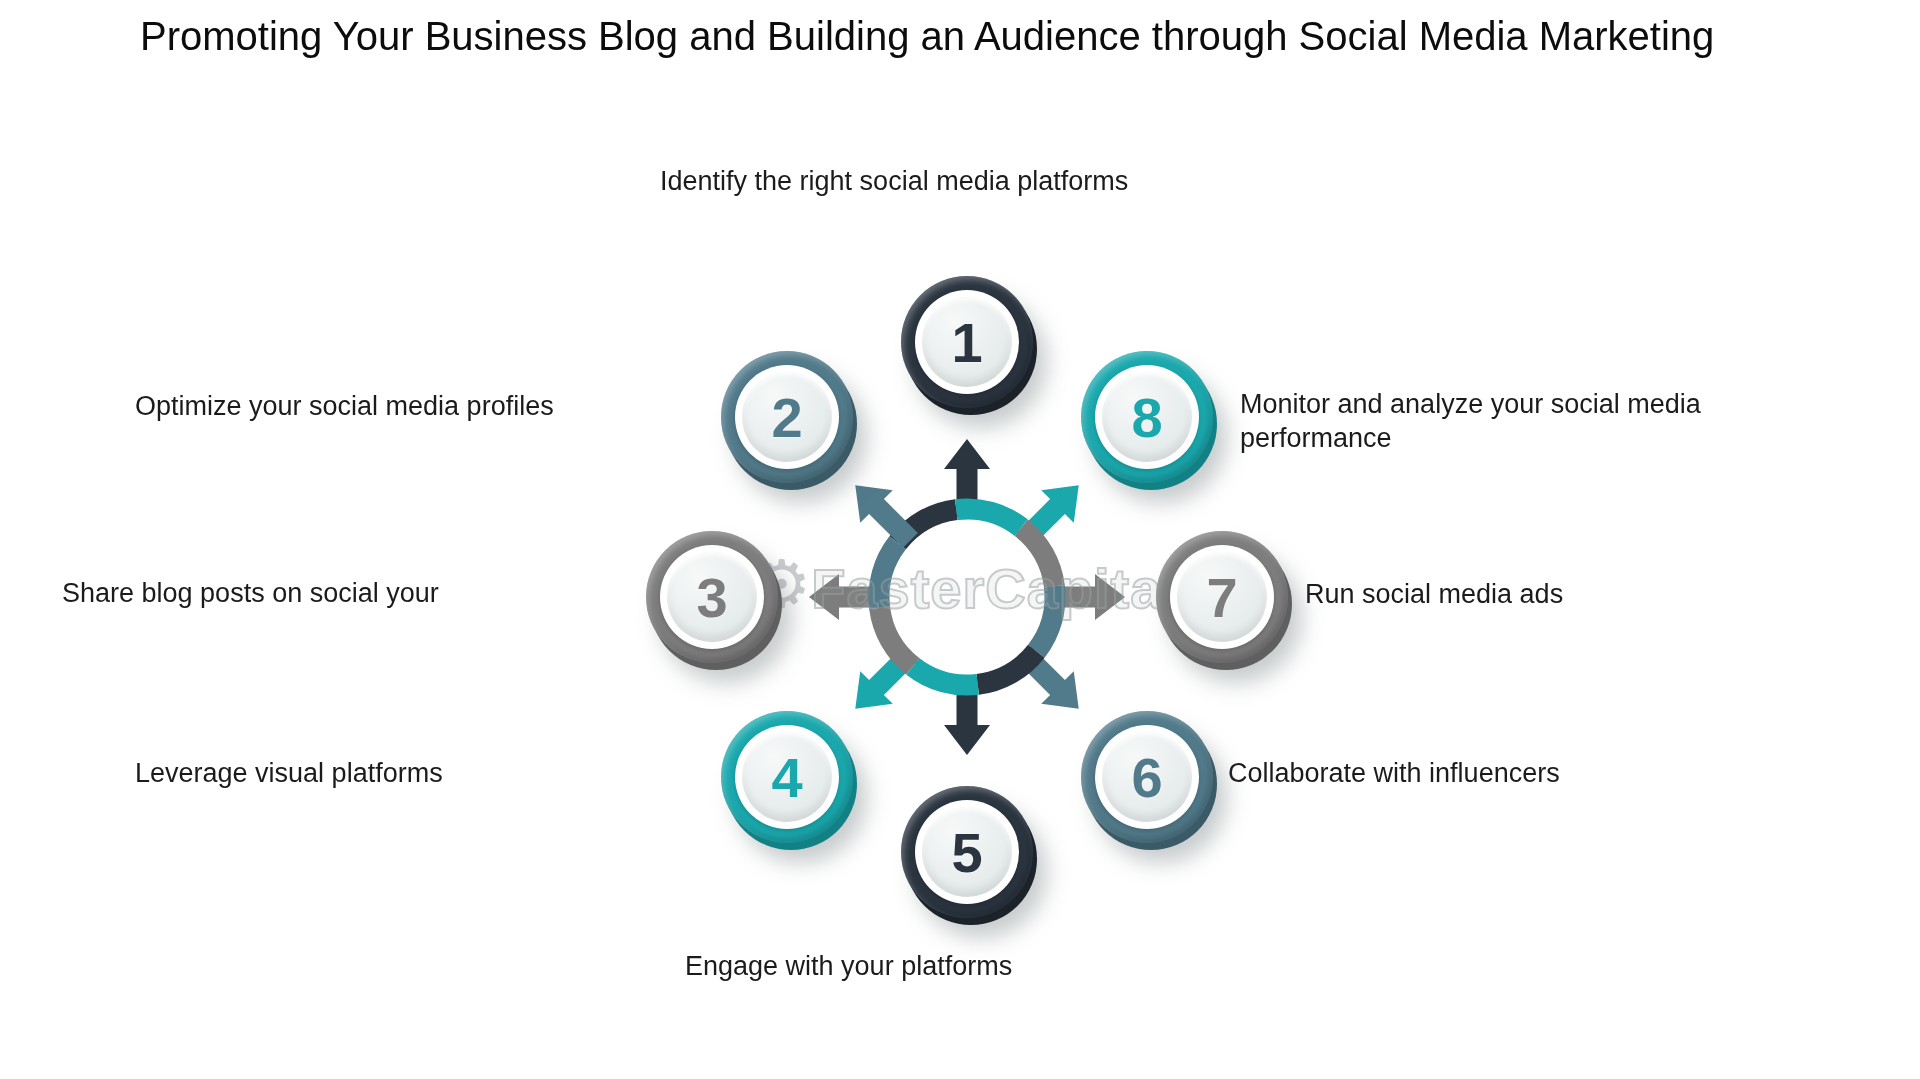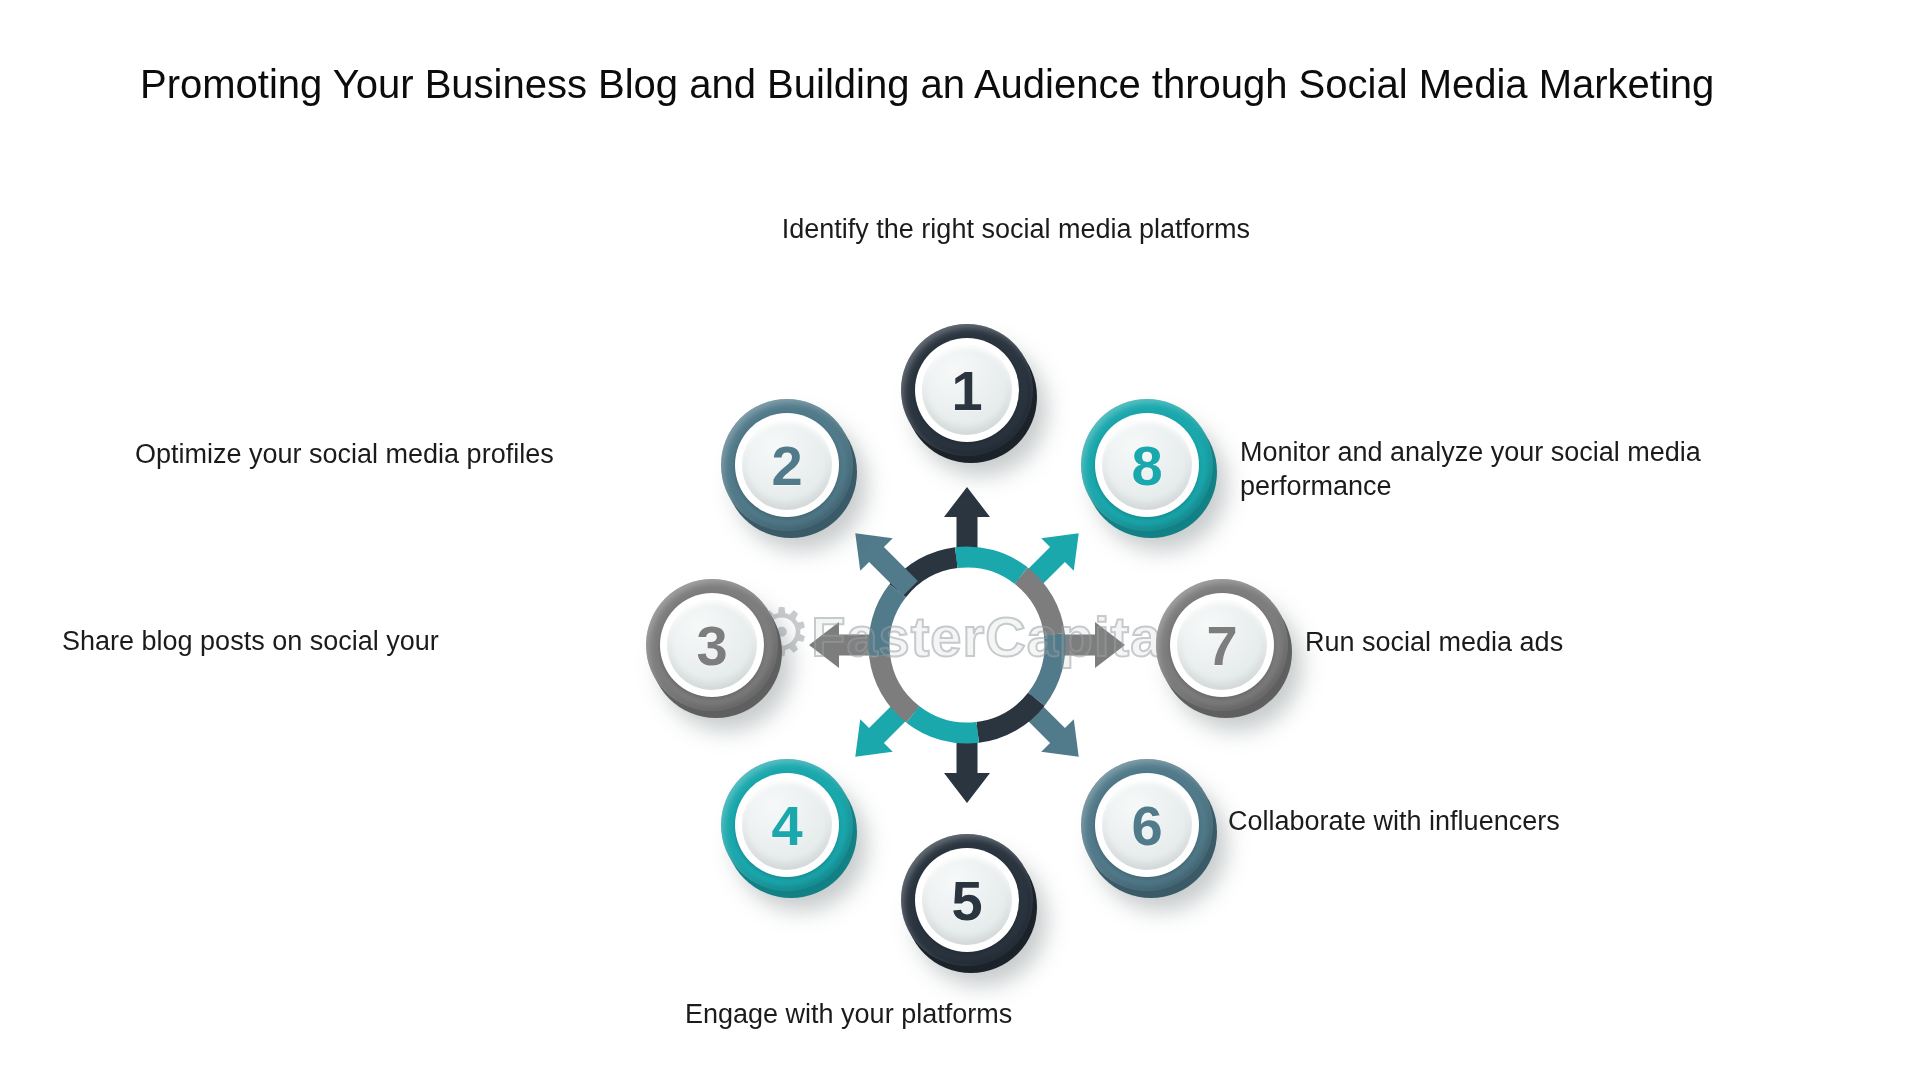--- a/index.html
+++ b/index.html
@@ -1,33 +1,33 @@
 <!DOCTYPE html>
 <html><head>
 <meta charset="utf-8">
 <style>
   html,body{margin:0;padding:0;}
   body{
     width:1920px;height:1079px;background:#ffffff;position:relative;overflow:hidden;
     font-family:"Liberation Sans","DejaVu Sans",sans-serif;
   }
-  .stage{position:absolute;inset:0;margin-top:48px;}
+  .stage{position:absolute;inset:0;}
 
   .title{
     position:absolute;left:140px;top:10px;width:1640px;
     font-size:40px;line-height:1.3;color:#0c0c0c;letter-spacing:0;
   }
 
   .step-label{
     position:absolute;font-size:27px;color:#1b1b1b;line-height:1.25;
     white-space:nowrap;
   }
   .step-label.wrap{white-space:normal;}
 
-  .label-1{left:660px;top:165px;width:590px;text-align:right;}
+  .label-1{left:660px;top:165px;width:590px;text-align:left;}
   .label-2{left:135px;top:390px;}
   .label-3{left:62px;top:577px;}
   .label-4{left:135px;top:757px;}
   .label-5{left:685px;top:950px;}
   .label-6{left:1228px;top:757px;}
   .label-7{left:1305px;top:578px;}
   .label-8{left:1240px;top:388px;width:580px;}
 
   .node{
     position:absolute;width:132px;height:132px;border-radius:50%;
@@ -84,20 +84,21 @@
 </head>
 <body>
 
 <div class="stage">
 
   <div class="title">Promoting Your Business Blog and Building an Audience through Social Media Marketing</div>
 
   <div class="step-label label-1">Identify the right social media platforms</div>
   <div class="step-label label-2">Optimize your social media profiles</div>
   <div class="step-label label-3">Share blog posts on social your</div>
+  <div class="step-label label-4">Leverage visual platforms</div>
   <div class="step-label label-5">Engage with your platforms</div>
   <div class="step-label label-7">Run social media ads</div>
   <div class="step-label label-6">Collaborate with influencers</div>
   <div class="step-label label-8 wrap">Monitor and analyze your social media performance</div>
 
   <svg class="hub" width="390" height="390" viewBox="-195 -195 390 390" aria-hidden="true">
     <defs>
       <g id="seg">
         <path class="seg-arc" d="M -69.3 -54.2 A 88 88 0 0 1 -10.7 -87.4"></path>
         <polygon class="seg-arrow" points="-10.5,-80 -10.5,-128 -23,-128 0,-158 23,-128 10.5,-128 10.5,-80"></polygon>

